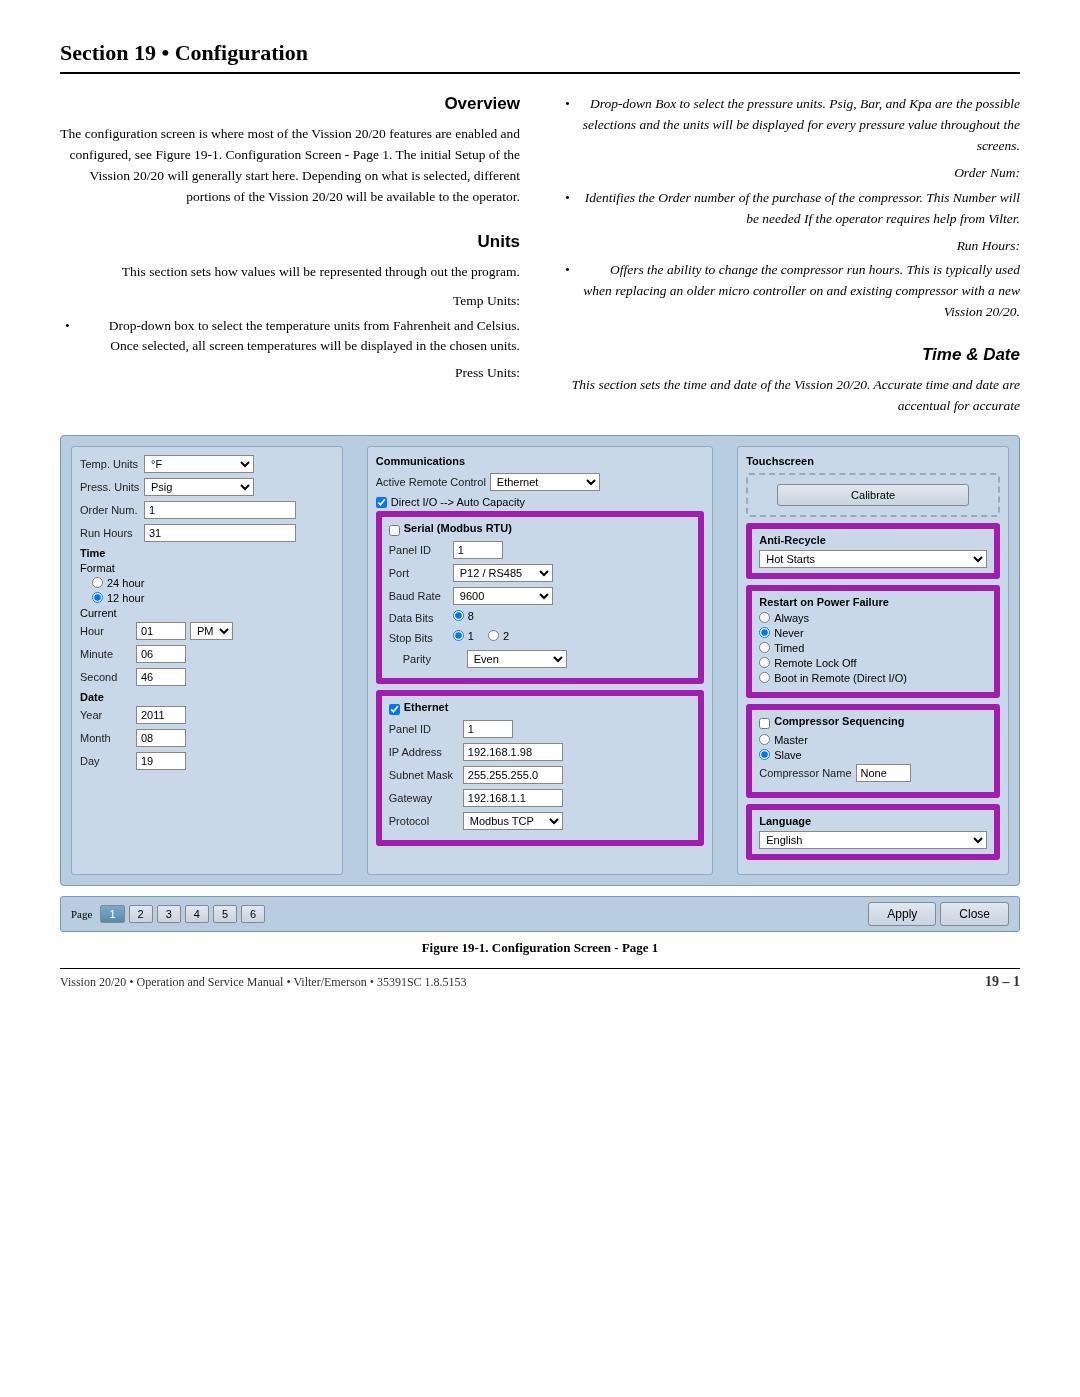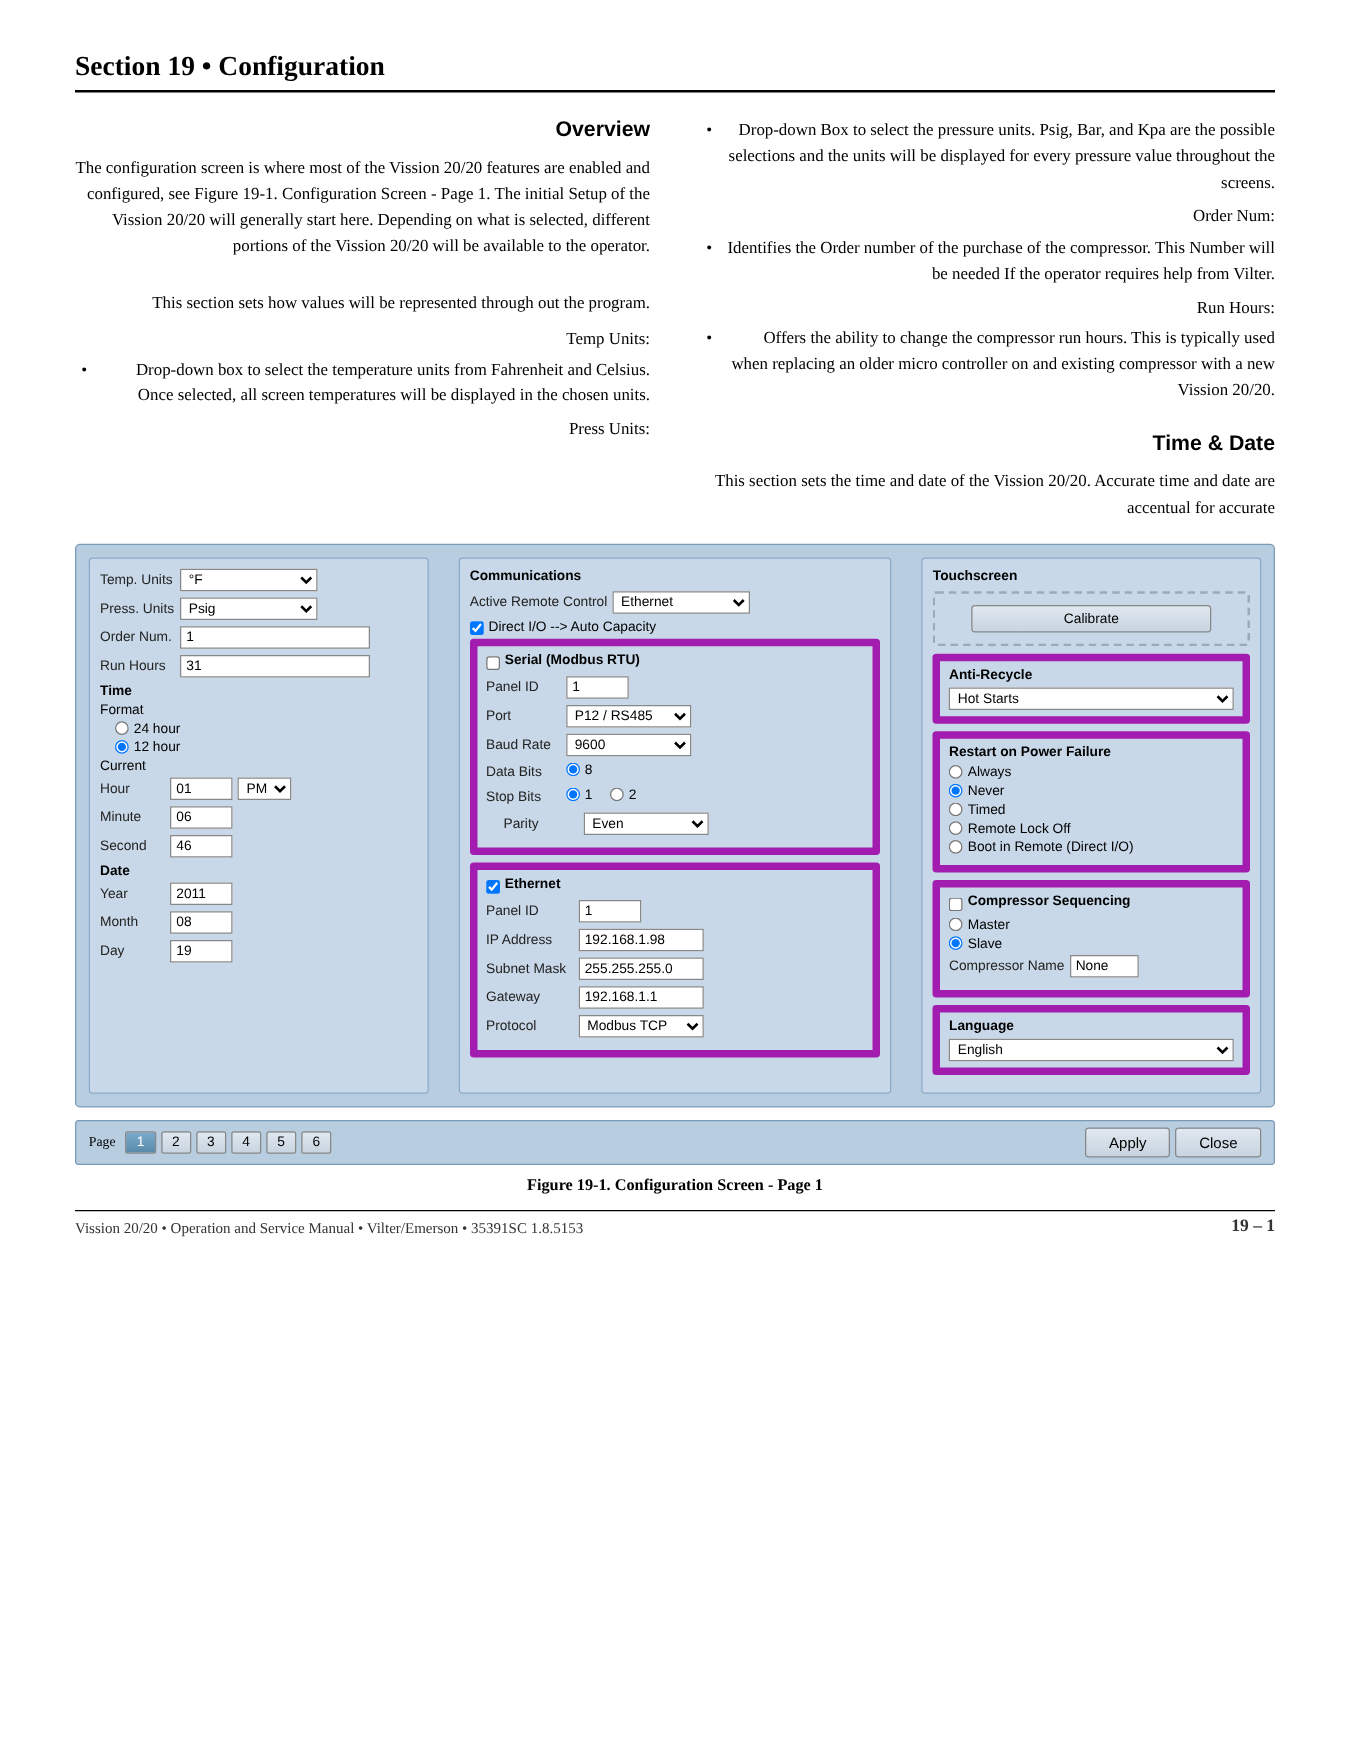--- a/index.html
+++ b/index.html
@@ -24,21 +24,21 @@
       padding-bottom: 6px;
       margin-bottom: 20px;
     }
     .two-col {
       display: flex;
       gap: 40px;
       margin-bottom: 10px;
       text-align: right;
     }
     .col-left { flex: 1; }
-    .col-right { flex: 1; }
+    .col-right { flex: 1; font-style: italic; }
     h2 { font-size: 17px; font-weight: bold; margin-bottom: 10px; font-family: Arial, sans-serif; }
     p { font-size: 13.5px; line-height: 1.55; margin-bottom: 8px; }
     .bullet-item { font-size: 13.5px; line-height: 1.55; margin-bottom: 6px; padding-left: 20px; position: relative; }
     .bullet-item::before { content: "•"; position: absolute; left: 5px; }
     .label-text { font-size: 13.5px; font-weight: normal; margin-bottom: 4px; }
 
     
     .config-panel {
       background: #b8cde0;
       border: 1px solid #7a9ab5;
@@ -218,20 +218,21 @@
 
 <div class="page">
 
   <div class="section-title">Section 19  •  Configuration</div>
 
   <div class="two-col">
     <div class="col-left">
       <h2>Overview</h2>
       <p>The configuration screen is where most of the Vission 20/20 features are enabled and configured, see Figure 19-1. Configuration Screen - Page 1. The initial Setup of the Vission 20/20 will generally start here. Depending on what is selected, different portions of the Vission 20/20 will be available to the operator.</p>
       <br>
+      <h2>Units</h2>
       <p>This section sets how values will be represented through out the program.</p>
       <p class="label-text">Temp Units:</p>
       <div class="bullet-item">Drop-down box to select the temperature units from Fahrenheit and Celsius. Once selected, all screen temperatures will be displayed in the chosen units.</div>
       <p class="label-text">Press Units:</p>
     </div>
     <div class="col-right">
       <div class="bullet-item">Drop-down Box to select the pressure units. Psig, Bar, and Kpa are the possible selections and the units will be displayed for every pressure value throughout the screens.</div>
       <p class="label-text">Order Num:</p>
       <div class="bullet-item">Identifies the Order number of the purchase of the compressor. This Number will be needed If the operator requires help from Vilter.</div>
       <p class="label-text">Run Hours:</p>
@@ -278,21 +279,21 @@
           <span>24 hour</span>
         </div>
         <div class="radio-row indent">
           <input type="radio" class="radio-input" name="time-format" checked="" style="">
           <span>12 hour</span>
         </div>
         <div style="font-size:11px; margin-bottom:3px;">Current</div>
         <div class="field-row">
           <span class="field-label">Hour</span>
           <input class="field-input" type="text" style="width: 32px;" value="01">
-          <select class="field-select" style="min-width:38px;text-align:center;">
+          <select class="field-select" style="min-width:38px;">
             <option>PM</option><option>AM</option>
           </select>
         </div>
         <div class="field-row">
           <span class="field-label">Minute</span>
           <input class="field-input" type="text" style="width: 32px;" value="06">
         </div>
         <div class="field-row">
           <span class="field-label">Second</span>
           <input class="field-input" type="text" style="width: 32px;" value="46">

